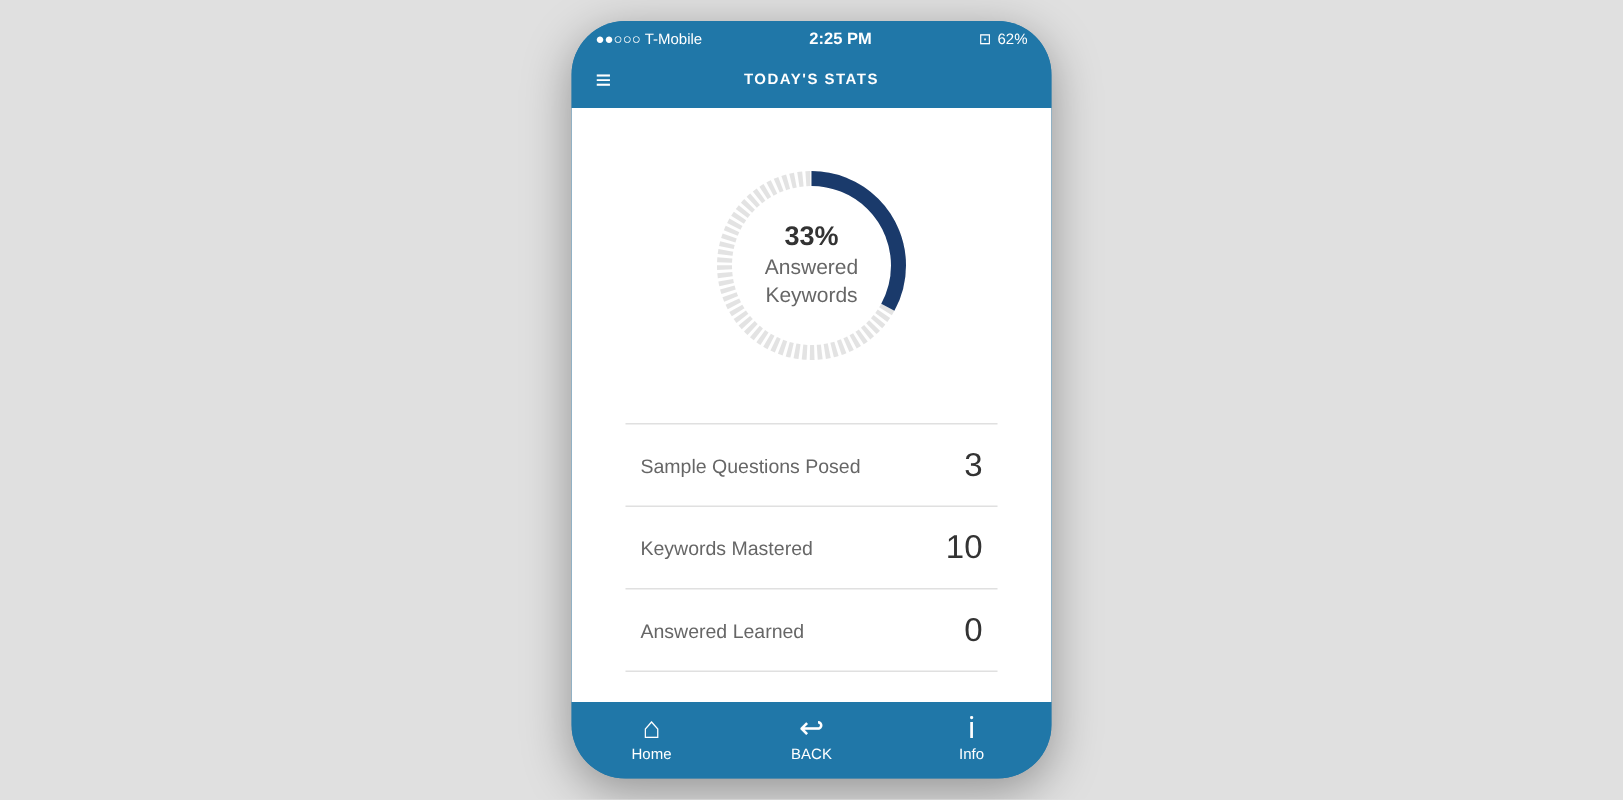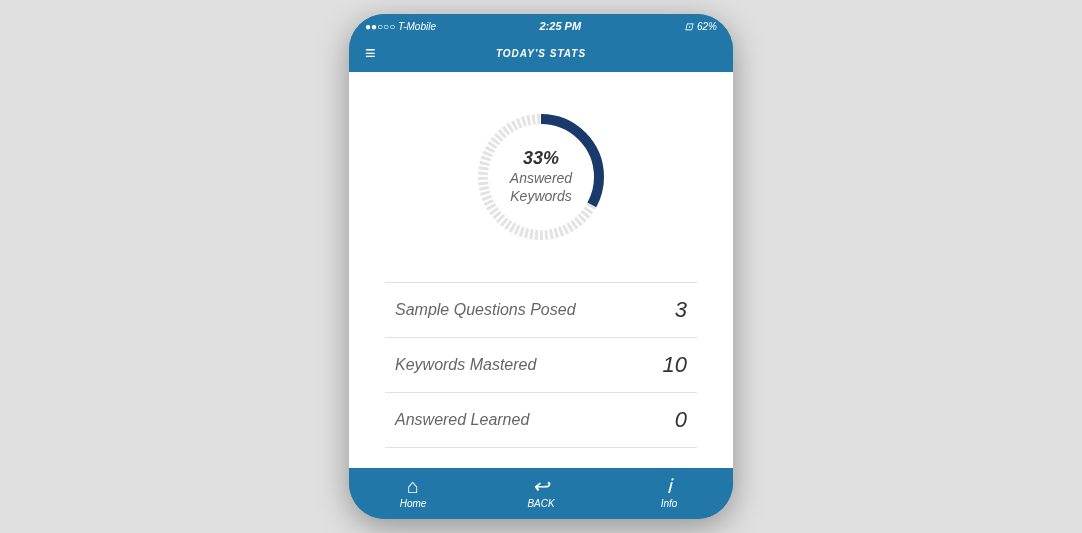--- a/index.html
+++ b/index.html
@@ -5,27 +5,26 @@
     * { box-sizing: border-box; margin: 0; padding: 0; }
     body {
       background: #e0e0e0;
       display: flex;
       justify-content: center;
       align-items: center;
       min-height: 100vh;
       font-family: -apple-system, BlinkMacSystemFont, 'Helvetica Neue', sans-serif;
     }
     .phone-shell {
-      width: 384px;
+      width: 320px;
       background: #2077a8;
       border-radius: 36px;
       overflow: hidden;
       box-shadow: 0 8px 32px rgba(0,0,0,0.35);
       position: relative;
-      font-style: italic;
     }
     
     .status-bar {
       background: #2077a8;
       display: flex;
       justify-content: space-between;
       align-items: center;
       padding: 6px 16px 4px;
       font-size: 10px;
       color: white;
@@ -105,21 +104,21 @@
       border-top: 1px solid #e0e0e0;
     }
     .stat-row {
       display: flex;
       justify-content: space-between;
       align-items: center;
       padding: 14px 10px;
       border-bottom: 1px solid #e0e0e0;
     }
     .stat-label {
-      font-size: 16px;
+      font-size: 13px;
       color: #666;
     }
     .stat-value {
       font-size: 22px;
       color: #333;
       font-weight: 300;
     }
     
     .bottom-nav {
       background: #2077a8;

